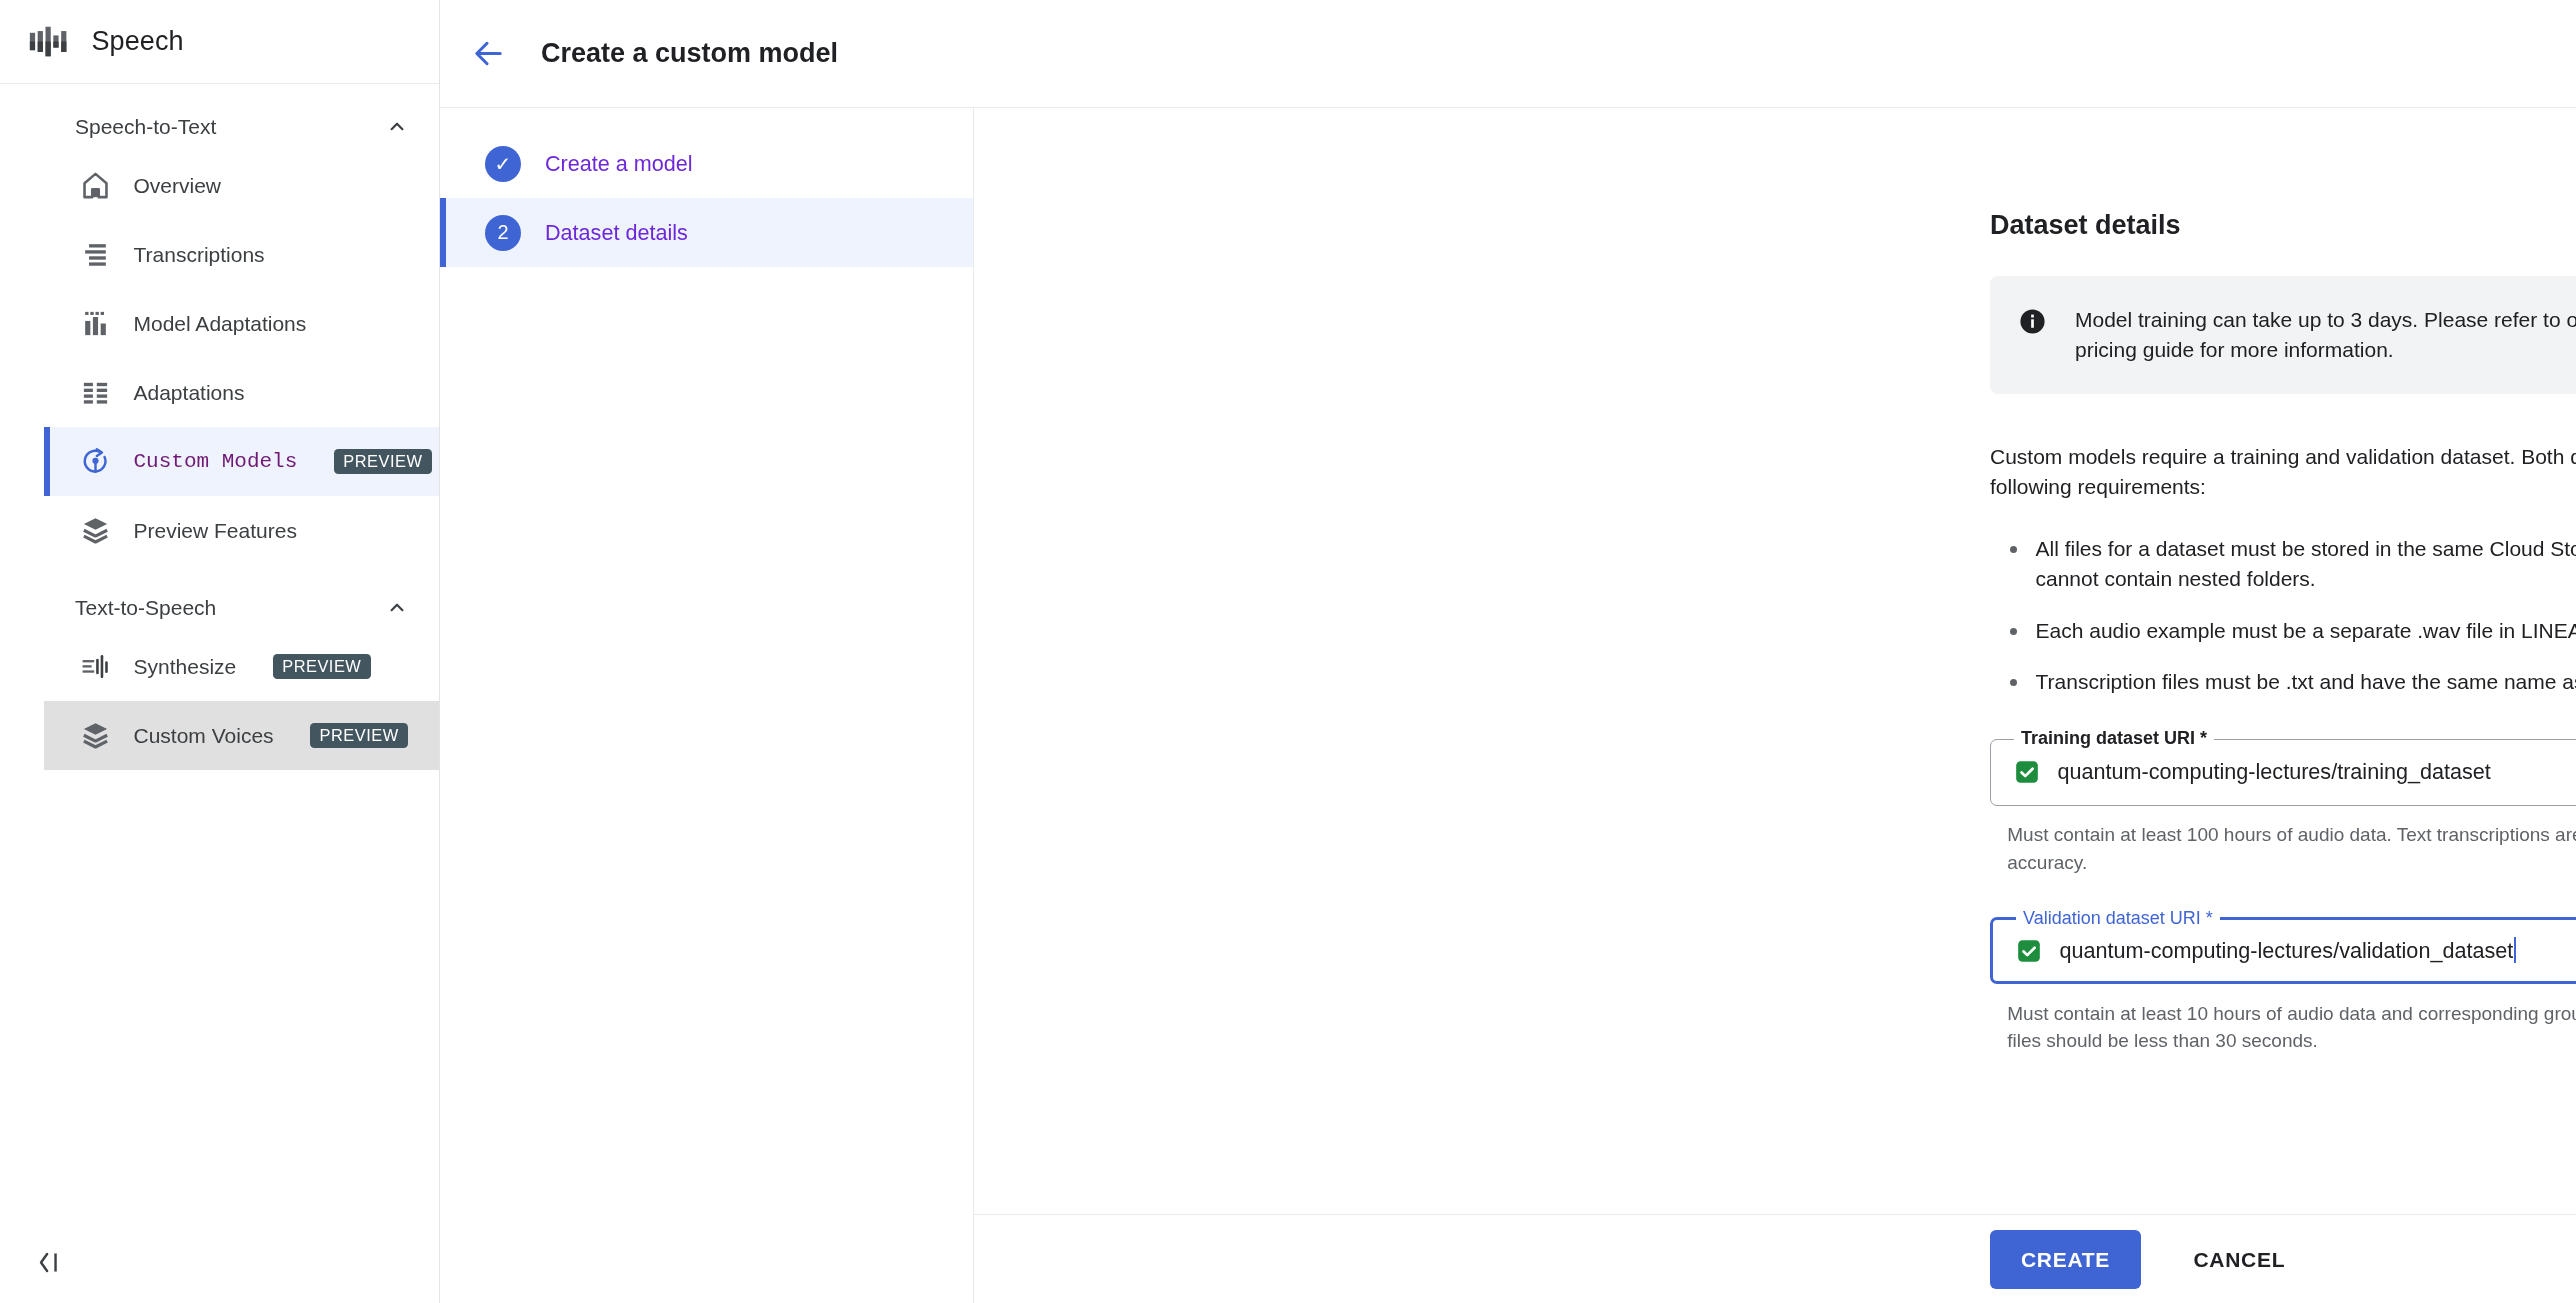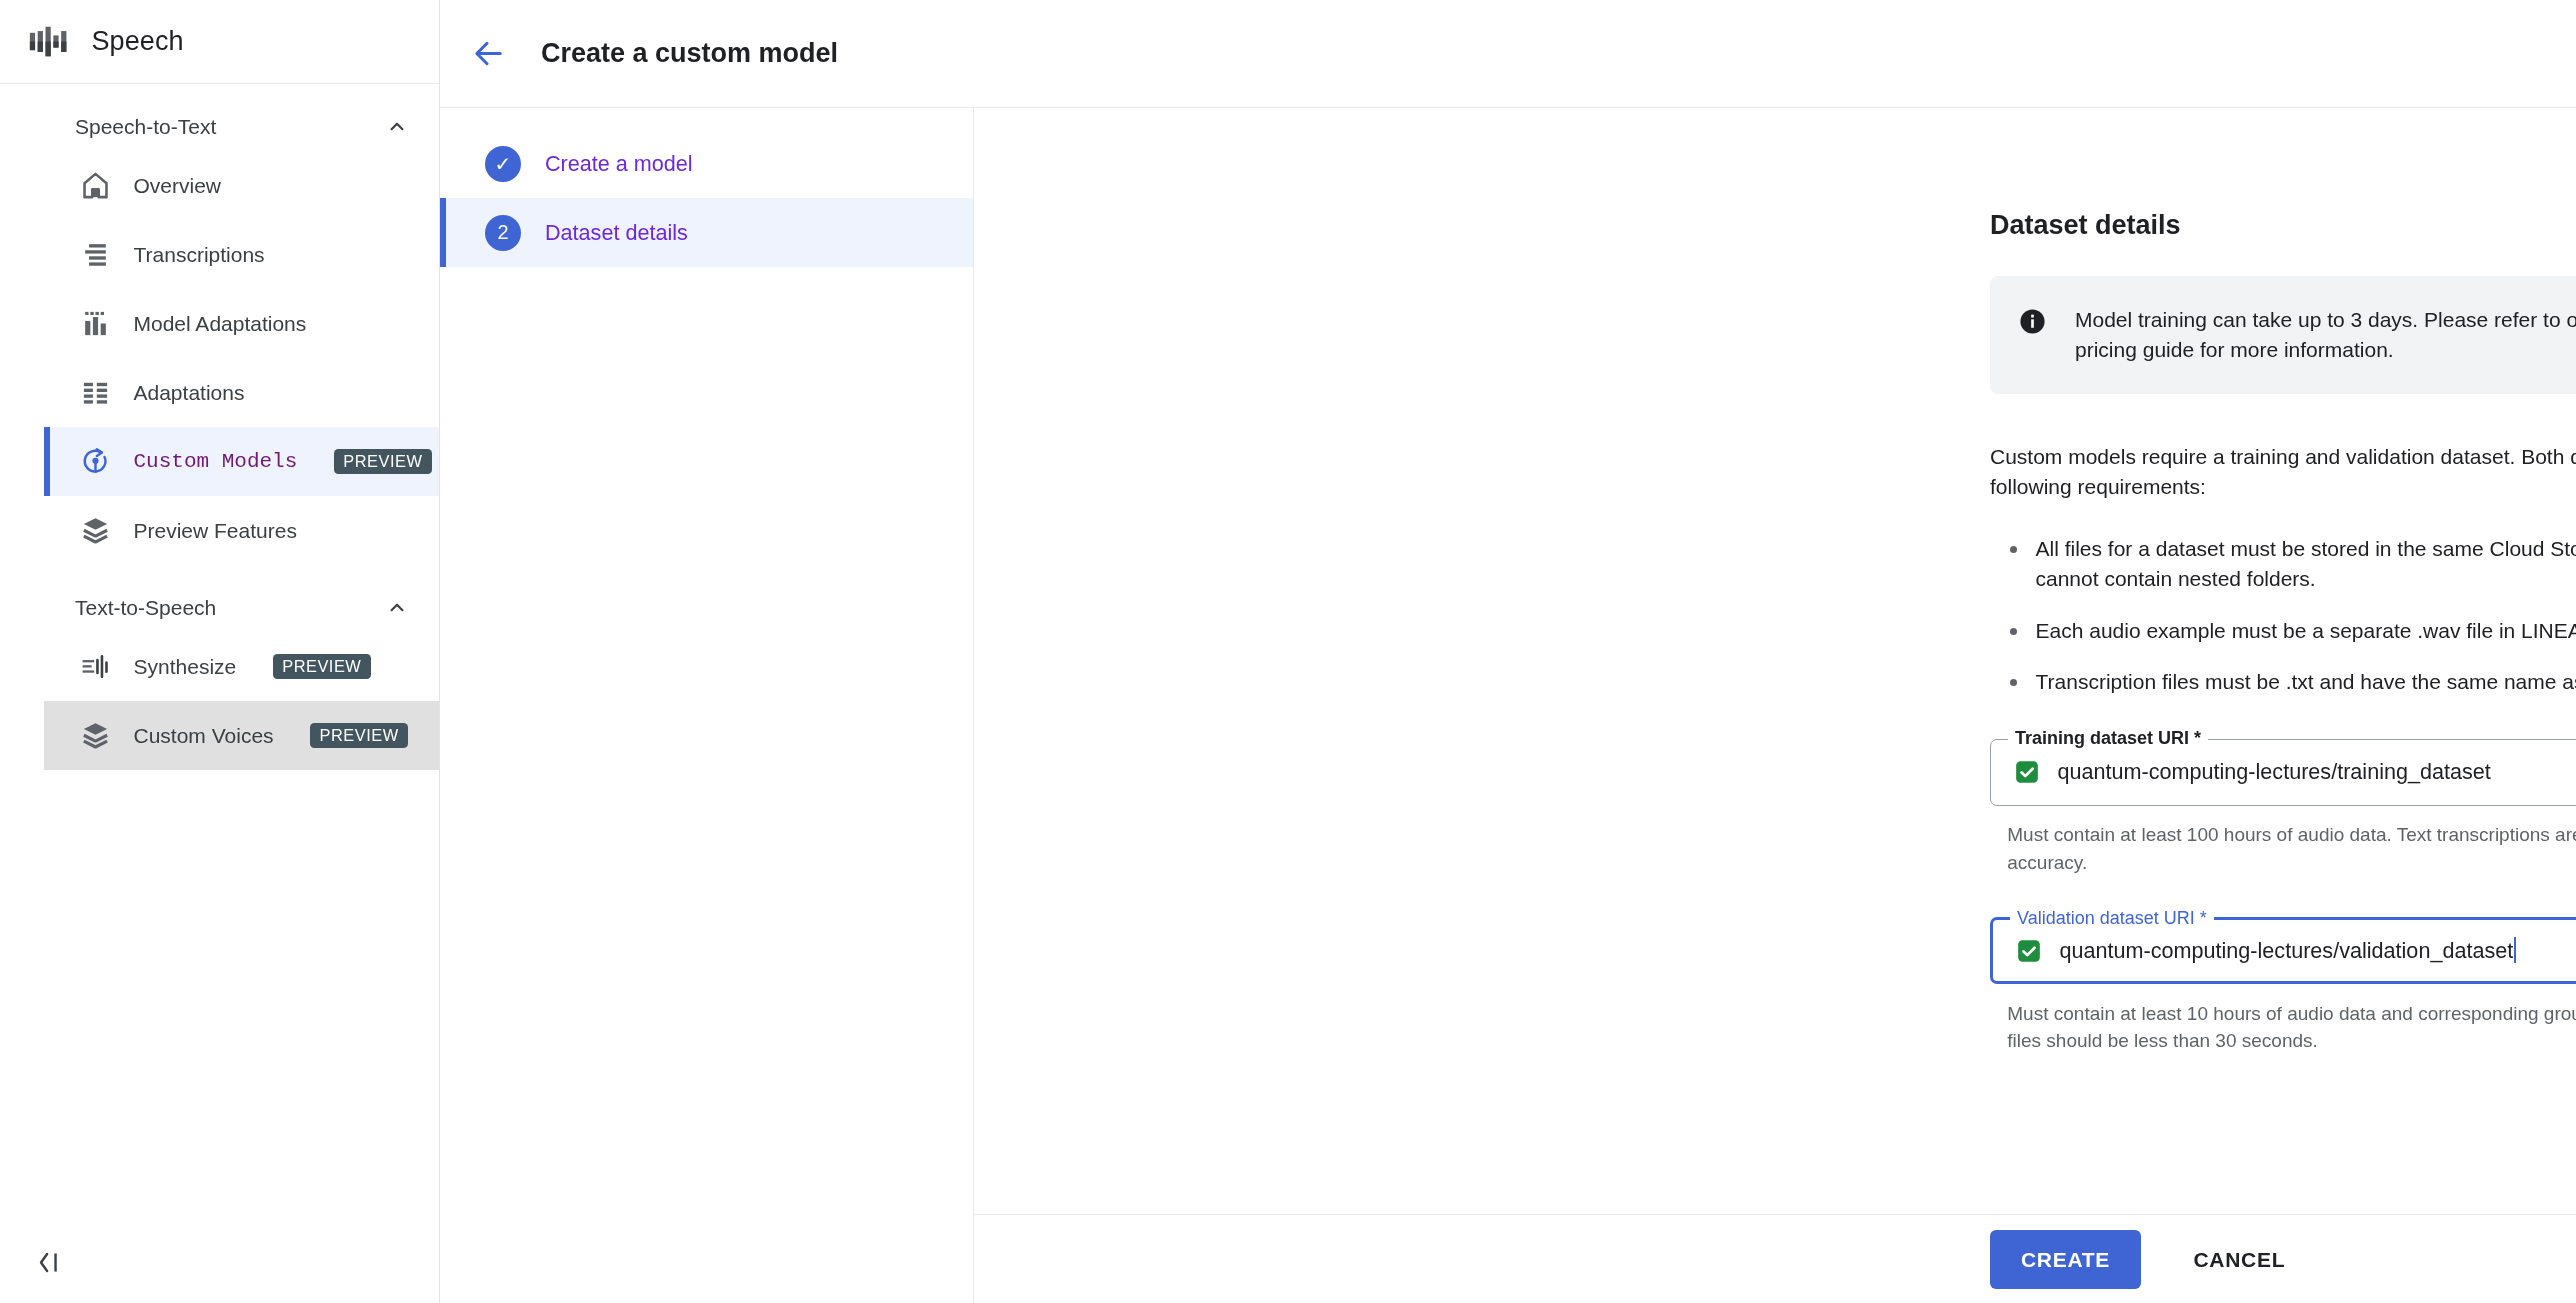--- a/index.html
+++ b/index.html
@@ -135,21 +135,21 @@
   
   .field-block { margin-bottom: 22.5px; }
   .field {
     position: relative; height: 67px;
     border: 1.7px solid #9aa0a6; border-radius: 7px;
     display: flex; align-items: center; padding: 0 24px 0 22.5px;
     background: #fff;
   }
   .field.focused { border: 3.5px solid #3f65d4; }
   .field-legend {
-    position: absolute; top: -12px; left: 17px;
+    position: absolute; top: -12px; left: 23px;
     background: #fff; padding: 0 7px;
     font-size: 18px; color: #202124; font-weight: bold;
     white-space: nowrap;
   }
   .field.focused .field-legend { color: #3f65d4; font-weight: normal; }
   .check-icon { width: 26px; height: 26px; flex: 0 0 26px; display: block; margin-right: 18px; }
   .field-value { font-size: 21.6px; color: #202124; flex: 1; white-space: nowrap; }
   .caret {
     display: inline-block; width: 1.7px; height: 26px;
     background: #3f65d4; vertical-align: -5.2px; margin-left: 0.9px;

